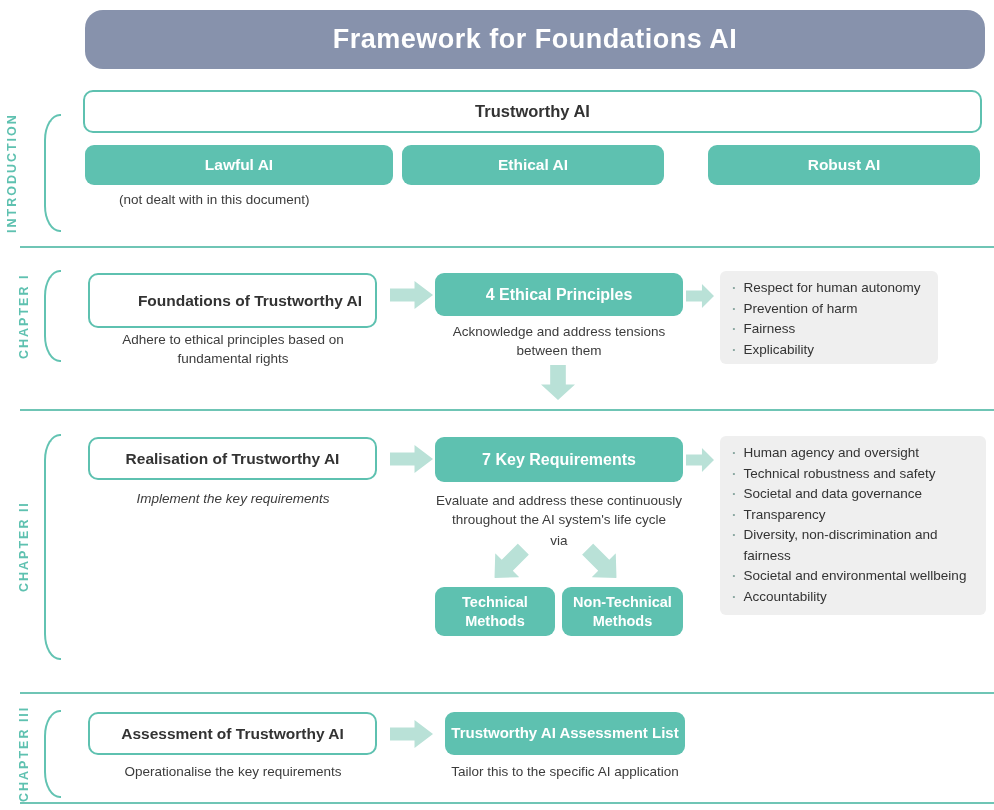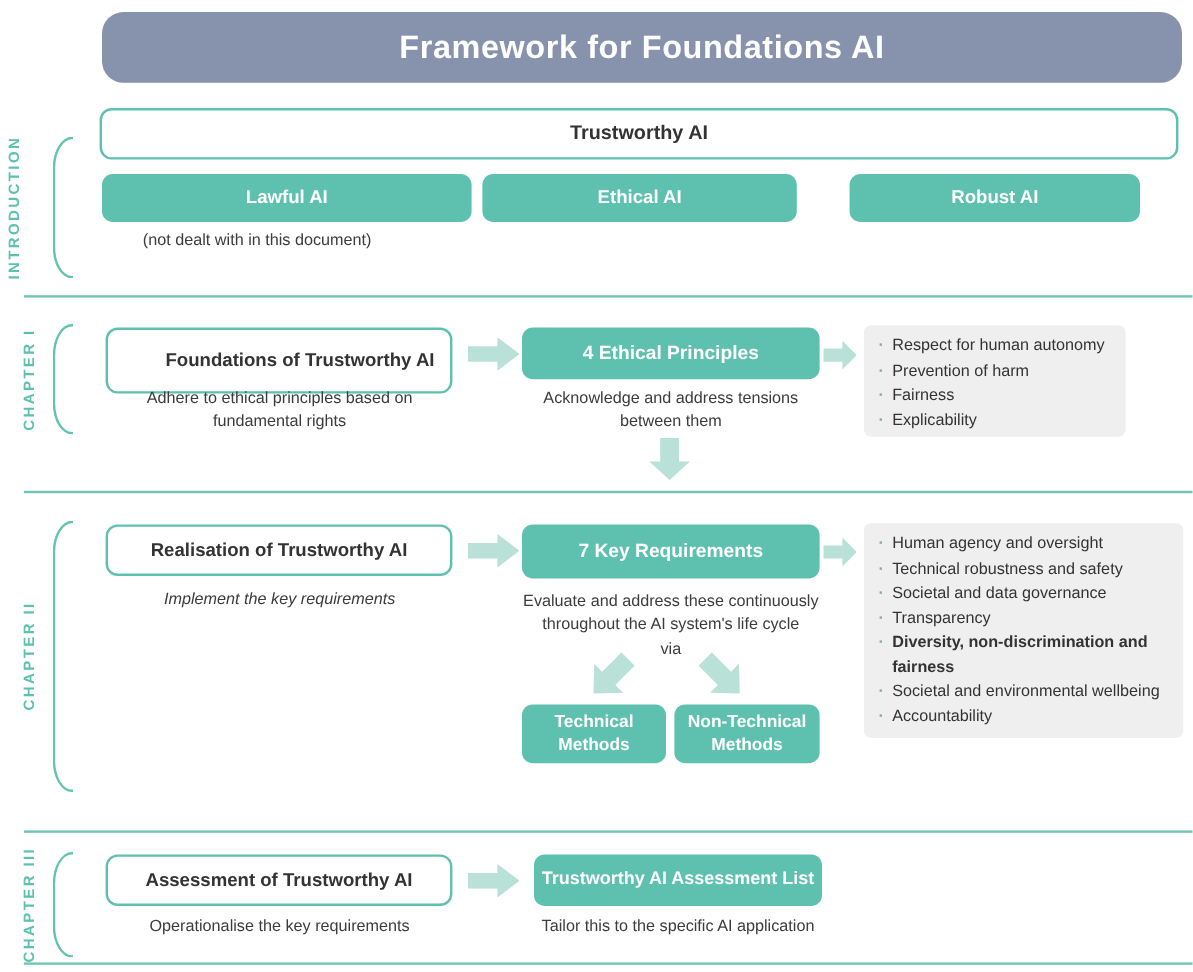--- a/index.html
+++ b/index.html
@@ -44,21 +44,21 @@
   
   .gbox {
     background:#efefef; border-radius:6px; padding:7px 10px 6px 12px;
   }
   .li {
     display:flex; font-size:13.5px; line-height:20.5px; color:#333333;
   }
   .li::before {
     content:"·"; color:#8aa7a0; font-weight:bold; margin-right:7px;
   }
-  .li .wrapline { max-width:228px;font-weight:bold; }
+  .li .wrapline { max-width:228px; }
 
   
   .arrow-r {
     background:#b9e1d7;
     clip-path:polygon(0% 27%, 57% 27%, 57% 0%, 100% 50%, 57% 100%, 57% 73%, 0% 73%);
   }
   .arrow-d {
     background:#b9e1d7;
     clip-path:polygon(27% 0%, 73% 0%, 73% 56%, 100% 56%, 50% 100%, 0% 56%, 27% 56%);
   }
@@ -88,31 +88,31 @@
 
   <div class="abs hdr">Framework for Foundations AI</div>
 
   <div class="abs vlabel" style="left:1px; top:114px; height:118px;">INTRODUCTION</div>
   <div class="abs bracket" style="left:44px; top:114px; height:118px;"></div>
 
   <div class="abs obox" style="left:83px; top:90px; width:899px; height:43px; font-size:16.5px;">Trustworthy AI</div>
 
   <div class="abs tbox" style="left:85px; top:145px; width:308px; height:40px;">Lawful AI</div>
   <div class="abs tbox" style="left:402px; top:145px; width:262px; height:40px;">Ethical AI</div>
-  <div class="abs tbox" style="left:708px; top:145px; width:242px; height:40px;">Robust AI</div>
+  <div class="abs tbox" style="left:708px; top:145px; width:272px; height:40px;">Robust AI</div>
 
   <div class="abs note" style="left:119px; top:192px;">(not dealt with in this document)</div>
 
   <div class="abs divider" style="top:246px;"></div>
 
   <div class="abs vlabel" style="left:13px; top:270px; height:92px;">CHAPTER I</div>
   <div class="abs bracket" style="left:44px; top:270px; height:92px;"></div>
 
   <div class="abs obox" style="left:88px; top:273px; width:289px; height:55px;padding-left:35px;">Foundations of Trustworthy AI</div>
-  <div class="abs cap" style="left:98px; top:322px; width:270px;">Adhere to ethical principles based on fundamental rights</div>
+  <div class="abs cap" style="left:98px; top:330px; width:270px;">Adhere to ethical principles based on fundamental rights</div>
 
   <div class="abs arrow-r" style="left:390px; top:281px; width:43px; height:28px;"></div>
 
   <div class="abs tbox" style="left:435px; top:273px; width:248px; height:43px; font-size:16px;text-align:right;">4 Ethical Principles</div>
   <div class="abs cap" style="left:430px; top:322px; width:258px;">Acknowledge and address tensions between them</div>
 
   <div class="abs arrow-r" style="left:686px; top:284px; width:28px; height:24px;"></div>
 
   <div class="abs gbox" style="left:720px; top:271px; width:218px; height:93px;">
     <div class="li">

